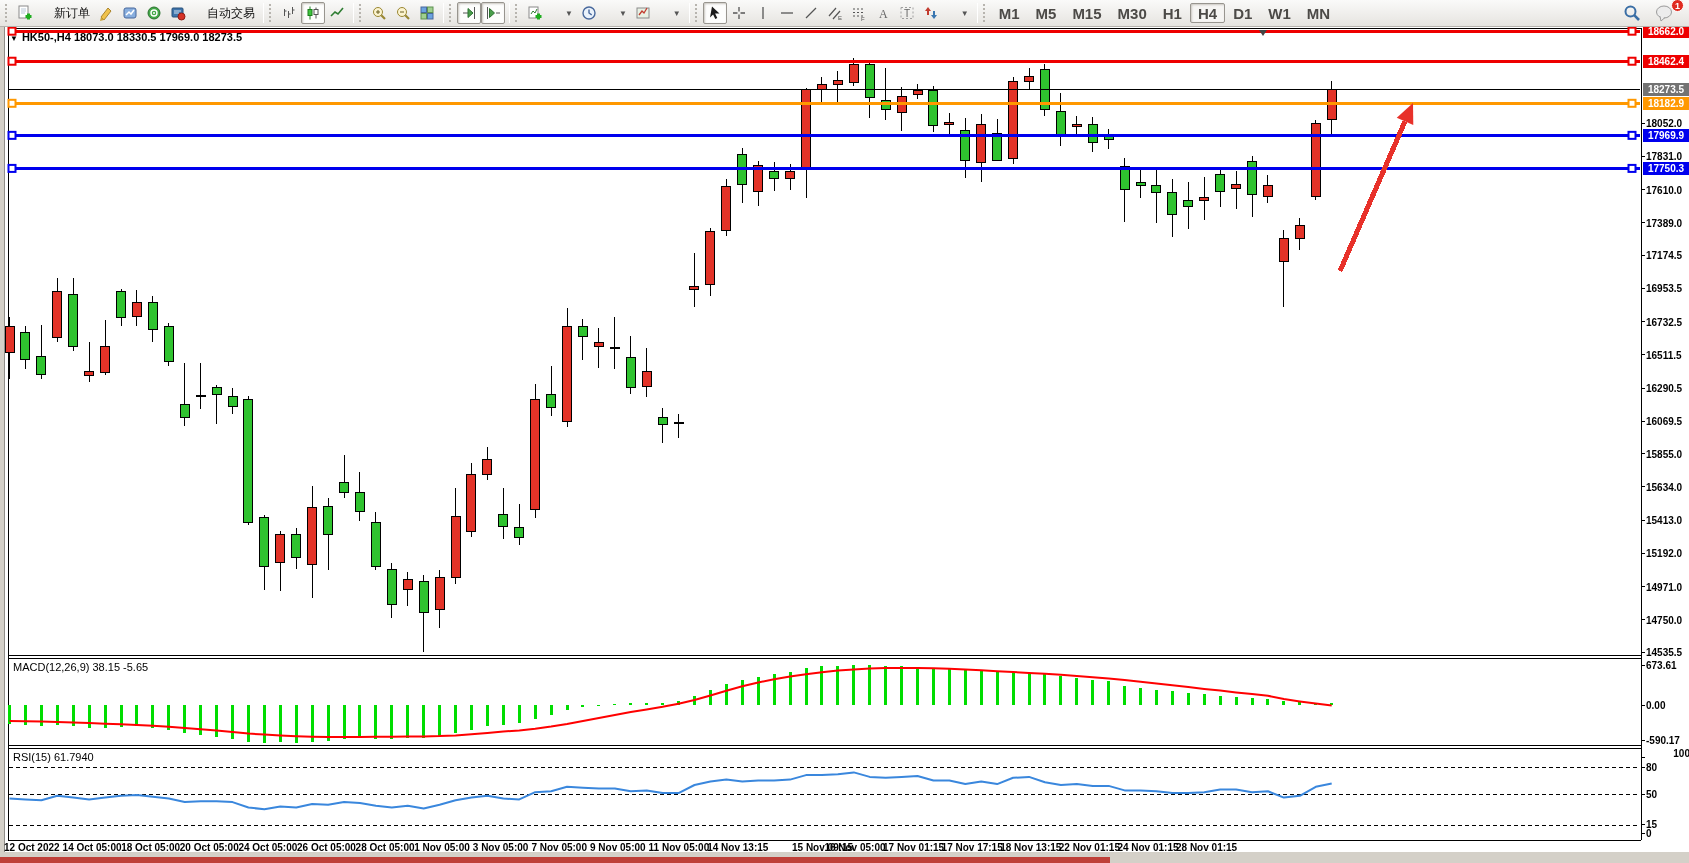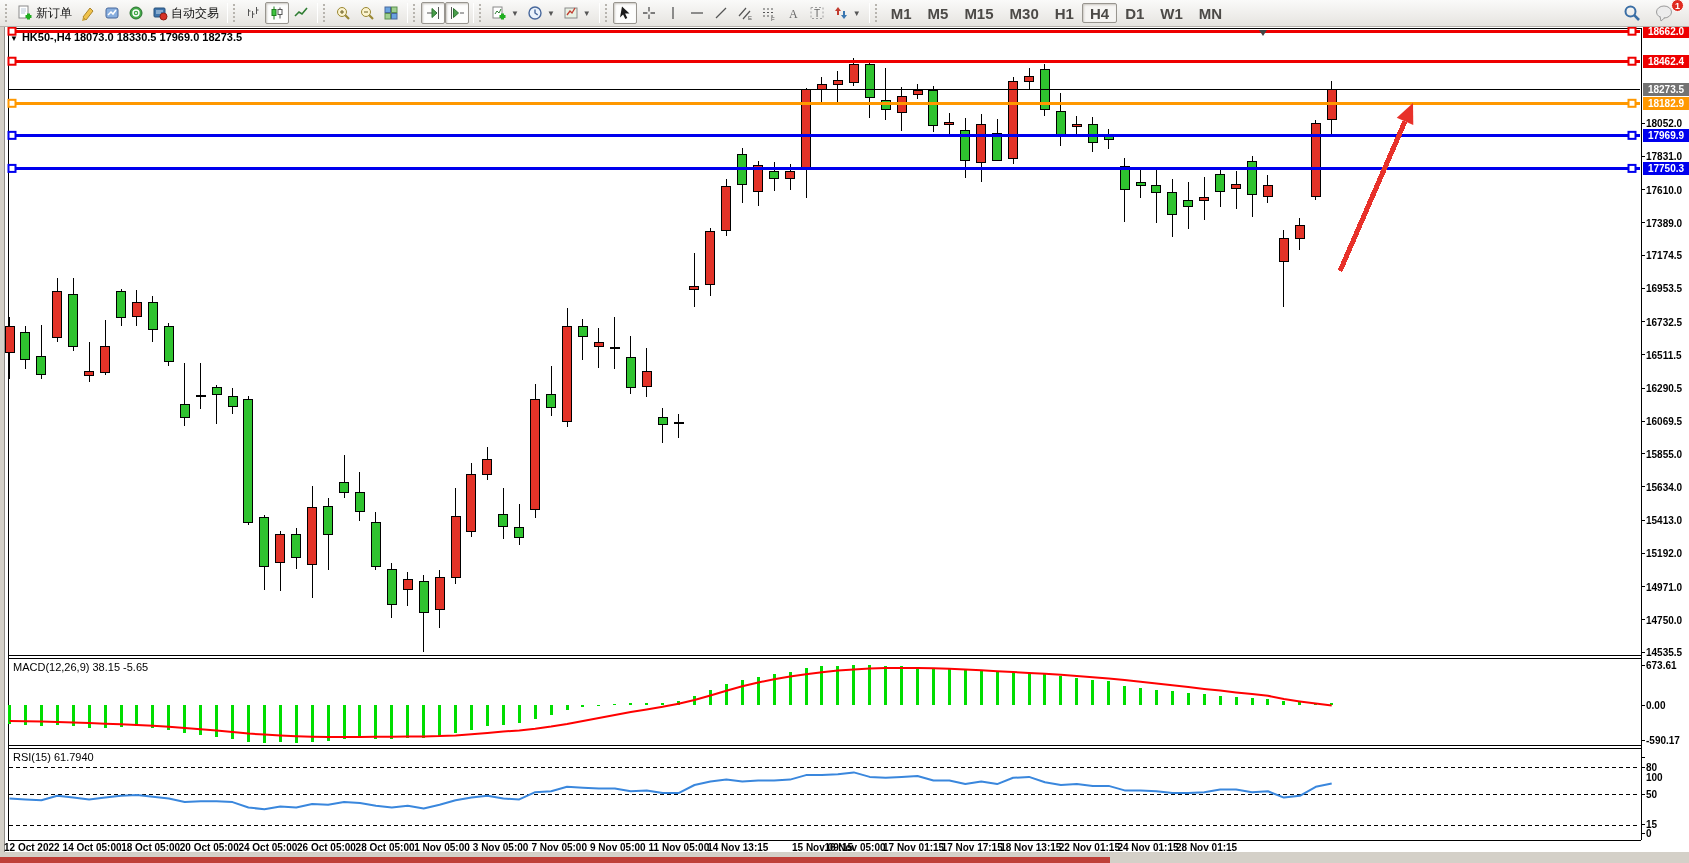--- a/index.html
+++ b/index.html
@@ -6,21 +6,21 @@
   html,body { width:1689px; height:863px; font-family:"Liberation Sans",sans-serif; background:#fff; overflow:hidden; position:relative; }
 
   
   .toolbar { position:absolute; top:0; left:0; width:1689px; height:27px;
     background:linear-gradient(#fafaf9,#e6e4e0); border-bottom:1px solid #b5b2ad;
     display:flex; align-items:center; padding:0 4px; z-index:30; }
   .tb-group { display:flex; align-items:center; height:26px; }
   .grip { width:5px; height:18px; border-left:2px dotted #b7b4ae; margin:0 3px 0 1px; }
   .sep { width:1px; height:20px; background:#c2bfb9; border-right:1px solid #fff; margin:0 4px; }
   .tb-btn { height:22px; min-width:24px; display:flex; align-items:center; justify-content:center;
-    gap:3px; padding:0 3px; border:1px solid transparent; border-radius:2px; font-size:12px; color:#222; cursor:default; }
+    gap:21px; padding:0 3px; border:1px solid transparent; border-radius:2px; font-size:12px; color:#222; cursor:default; }
   .tb-btn.active { background:#fdfdfc; border:1px solid #98958f; box-shadow:inset 1px 1px 2px #c9c6c0; }
   .tb-btn .lbl { font-size:12px; color:#111; white-space:nowrap; }
   .tb-btn .dd { font-size:8px; color:#555; margin-left:1px; }
   .tb-btn svg { display:block; }
   .tf-btn { height:20px; padding:0 7px; font-size:15px; font-weight:700; color:#4c4a47;
     border:1px solid transparent; border-radius:2px; display:flex; align-items:center; }
   .tf-btn.active { background:#f6f5f3; border:1px solid #98958f; box-shadow:inset 1px 1px 2px #cac7c1; }
   .tb-right { margin-left:auto; display:flex; align-items:center; gap:6px; padding-right:6px; }
   .badge-count { position:absolute; top:-4px; right:-6px; background:#e02b20; color:#fff; font-size:9px;
     font-weight:700; border-radius:7px; min-width:13px; height:13px; line-height:13px; text-align:center;
@@ -678,21 +678,21 @@
     <div class="pricetick" style="top: 647.275px;">14535.5</div>
     <div class="pbadge" style="top: 24.6878px; background: rgb(238, 0, 0);">18662.0</div>
     <div class="pbadge" style="top: 54.73px; background: rgb(238, 0, 0);">18462.4</div>
     <div class="pbadge" style="top: 83.1616px; background: #737373;">18273.5</div>
     <div class="pbadge" style="top: 96.798px; background: rgb(255, 152, 0);">18182.9</div>
     <div class="pbadge" style="top: 128.857px; background: rgb(0, 0, 238);">17969.9</div>
     <div class="pbadge" style="top: 161.909px; background: rgb(0, 0, 238);">17750.3</div>
     <div class="pricetick" style="top: 660px;">673.61</div>
     <div class="pricetick" style="top: 700px;">0.00</div>
     <div class="pricetick" style="top: 735px;">-590.17</div>
-    <div class="pricetick" style="top: 772px;">100</div>
+    <div class="pricetick" style="top: 748px; text-align: right;">100</div>
     <div class="pricetick" style="top: 762px;">80</div>
     <div class="pricetick" style="top: 789px;">50</div>
     <div class="pricetick" style="top: 819px;">15</div>
     <div class="pricetick" style="top: 828px;">0</div>
     <div class="timelabel" style="left: 4px;">12 Oct 2022</div>
     <div class="timelabel" style="left: 62.6px;">14 Oct 05:00</div>
     <div class="timelabel" style="left: 121.2px;">18 Oct 05:00</div>
     <div class="timelabel" style="left: 179.8px;">20 Oct 05:00</div>
     <div class="timelabel" style="left: 238.4px;">24 Oct 05:00</div>
     <div class="timelabel" style="left: 297px;">26 Oct 05:00</div>

